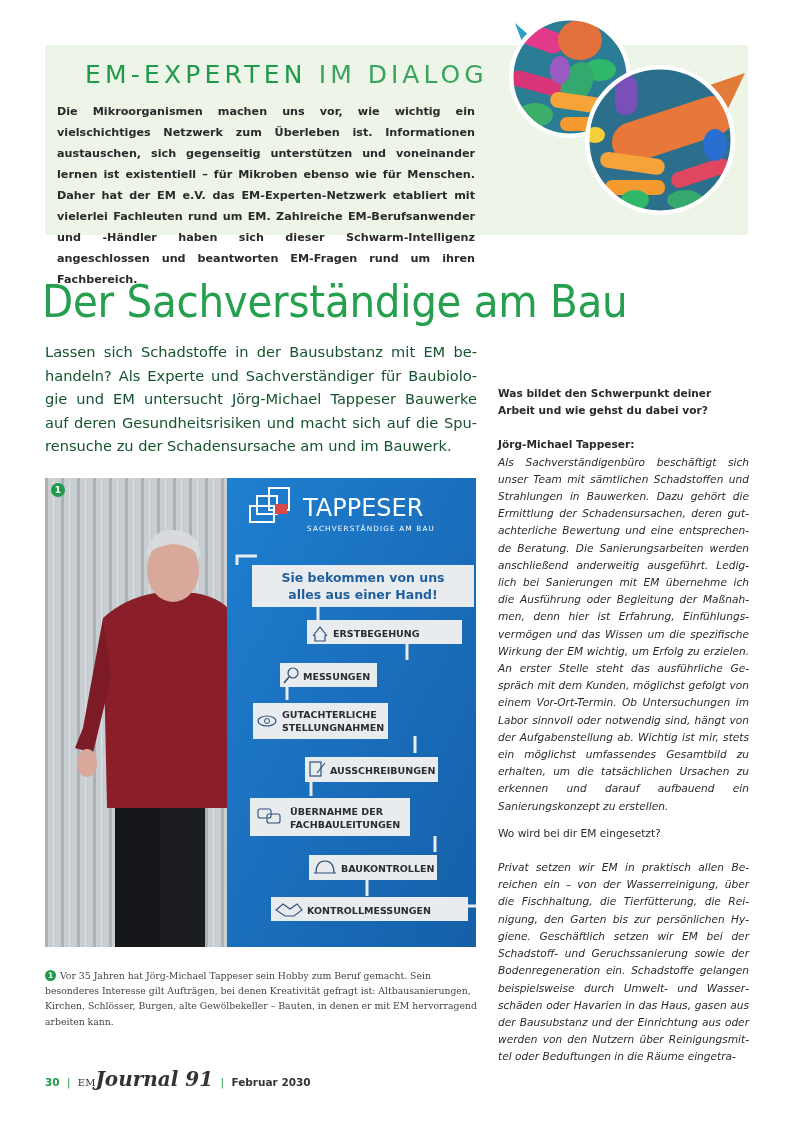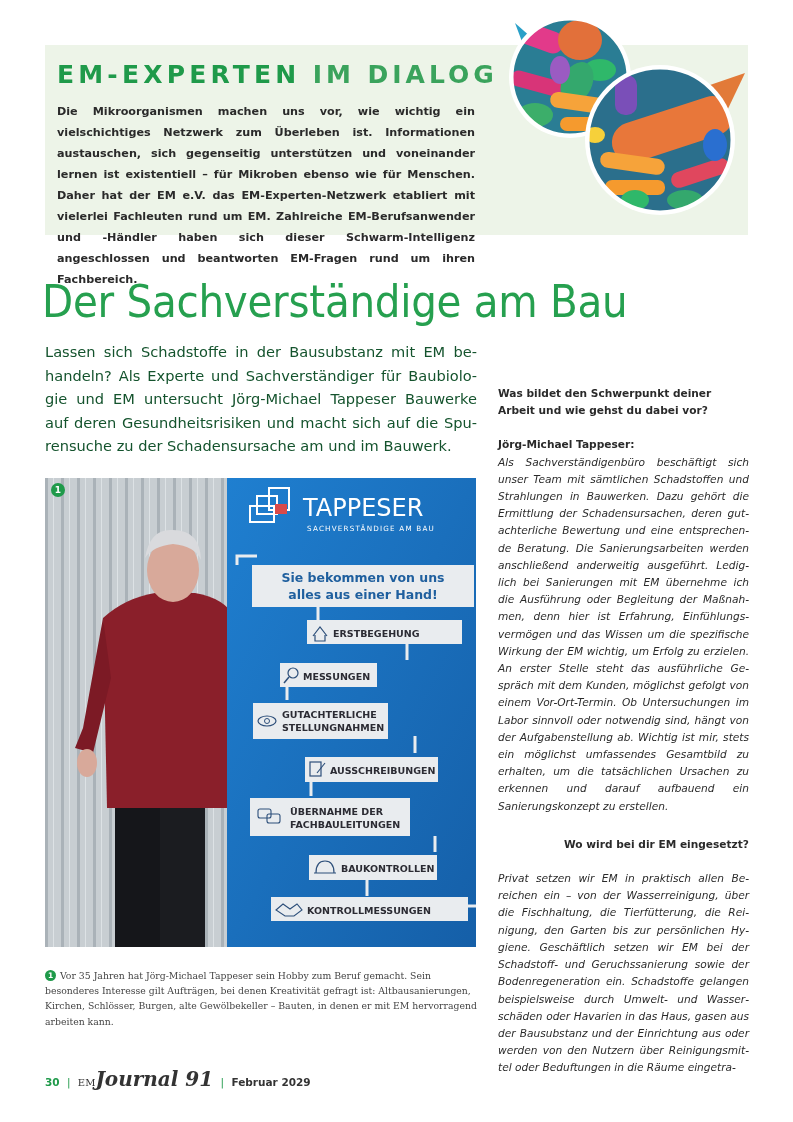--- a/index.html
+++ b/index.html
@@ -7,22 +7,22 @@
     body { position: relative; font-family: "DejaVu Sans", sans-serif; color: #222; }
 
     .intro-box {
       position: absolute; left: 45px; top: 45px; width: 703px; height: 190px;
       background: #edf4e8;
     }
     .intro-title {
       position: absolute; left: 57px; top: 60px; font-size: 25px; letter-spacing: 4.2px;
       color: #1f9a4a; white-space: nowrap; font-family: "DejaVu Sans", sans-serif;
     }
-    .intro-title .bold { font-weight: bold; }
-    .intro-title .light { font-weight: bold; color: #3aa35c; letter-spacing: 4px; }
+    .intro-title .bold { font-weight: normal; margin-left: 28px; }
+    .intro-title .light { font-weight: normal; color: #3aa35c; letter-spacing: 4px; }
     .intro-text {
       position: absolute; left: 57px; top: 101px; width: 418px;
       font-size: 11.2px; line-height: 21px; font-weight: bold; color: #2a2a2a;
       text-align: justify; hyphens: manual;
     }
 
     .bubbles { position: absolute; left: 505px; top: 15px; width: 250px; height: 210px; }
 
     .headline {
       position: absolute; left: 42px; top: 276px; font-size: 44px; color: #26a04f;
@@ -68,21 +68,21 @@
 
     .col-right {
       position: absolute; left: 498px; top: 343px; width: 251px;
       font-size: 10.6px; line-height: 17.2px; color: #2a2a2a;
     }
     .col-right .q-label { font-weight: bold; }
     .col-right .q-label i { font-style: italic; }
     .col-right .q { font-weight: bold; margin-top: 42px; }
     .col-right .speaker { font-weight: bold; margin-top: 17px; }
     .col-right .answer { font-style: italic; text-align: justify; }
-    .col-right .q2 { font-weight: bold; margin-top: 21px; margin-bottom: 17px; text-align: right; }
+    .col-right .q2 { font-weight: normal; margin-top: 10px; margin-bottom: 17px; }
   </style>
 </head>
 <body>
 
 <div class="intro-box"></div>
 <div class="intro-title">
   <span class="bold">EM-EXPERTEN</span>
   <span class="light">IM DIALOG</span>
 </div>
 <p class="intro-text">Die Mikroorganismen machen uns vor, wie wichtig ein vielschichtiges Netzwerk zum Überleben ist. Informationen austauschen, sich gegen­seitig unterstützen und voneinander lernen ist existentiell – für Mikro­ben ebenso wie für Menschen. Daher hat der EM e.V. das EM-Experten-Netzwerk etabliert mit vielerlei Fachleuten rund um EM. Zahlreiche EM-Berufsanwender und -Händler haben sich dieser Schwarm-Intelligenz angeschlossen und beantworten EM-Fragen rund um ihren Fachbereich.</p>
@@ -231,21 +231,21 @@
 
 <p class="caption">
   <span class="caption-badge">1</span><span>Vor 35 Jahren hat Jörg-Michael Tappeser sein Hobby zum Beruf gemacht. Sein besonderes Interesse gilt Aufträgen, bei denen Kreativität gefragt ist: Altbausanie­rungen, Kirchen, Schlösser, Burgen, alte Gewölbekeller – Bauten, in denen er mit EM hervorragend arbeiten kann.</span>
 </p>
 
 <div class="footer">
   <span class="page">30</span>
   <span class="sep">|</span>
   <span class="em">EM</span><span class="journal">Journal 91</span>
   <span class="sep">|</span>
-  <span class="date">Februar 2029</span>
+  <span class="date">Februar 2030</span>
 </div>
 
 <div class="col-right">
   <div class="q">Was bildet den Schwerpunkt deiner Arbeit und wie gehst du dabei vor?</div>
   <div class="speaker">Jörg-Michael Tappeser:</div>
   <div class="answer">Als Sachverständigenbüro beschäftigt sich unser Team mit sämtlichen Schadstoffen und Strahlungen in Bauwerken. Dazu gehört die Ermittlung der Schadensursachen, deren gut­achterliche Bewertung und eine entsprechen­de Beratung. Die Sanierungsarbeiten werden anschließend anderweitig ausgeführt. Ledig­lich bei Sanierungen mit EM übernehme ich die Ausführung oder Begleitung der Maßnah­men, denn hier ist Erfahrung, Einfühlungs­vermögen und das Wissen um die spezifische Wirkung der EM wichtig, um Erfolg zu erzielen. An erster Stelle steht das ausführliche Ge­spräch mit dem Kunden, möglichst gefolgt von einem Vor-Ort-Termin. Ob Untersuchun­gen im Labor sinnvoll oder notwendig sind, hängt von der Aufgabenstellung ab. Wichtig ist mir, stets ein möglichst umfassendes Ge­samtbild zu erhalten, um die tatsächlichen Ursachen zu erkennen und darauf aufbauend ein Sanierungskonzept zu erstellen.</div>
   <div class="q2">Wo wird bei dir EM eingesetzt?</div>
   <div class="answer">Privat setzen wir EM in praktisch allen Be­reichen ein – von der Wasserreinigung, über die Fischhaltung, die Tierfütterung, die Rei­nigung, den Garten bis zur persönlichen Hy­giene. Geschäftlich setzen wir EM bei der Schadstoff- und Geruchssanierung sowie der Bodenregeneration ein. Schadstoffe gelangen beispielsweise durch Umwelt- und Wasser­schäden oder Havarien in das Haus, gasen aus der Bausubstanz und der Einrichtung aus oder werden von den Nutzern über Reinigungsmit­tel oder Beduftungen in die Räume eingetra-</div>
 </div>
 

